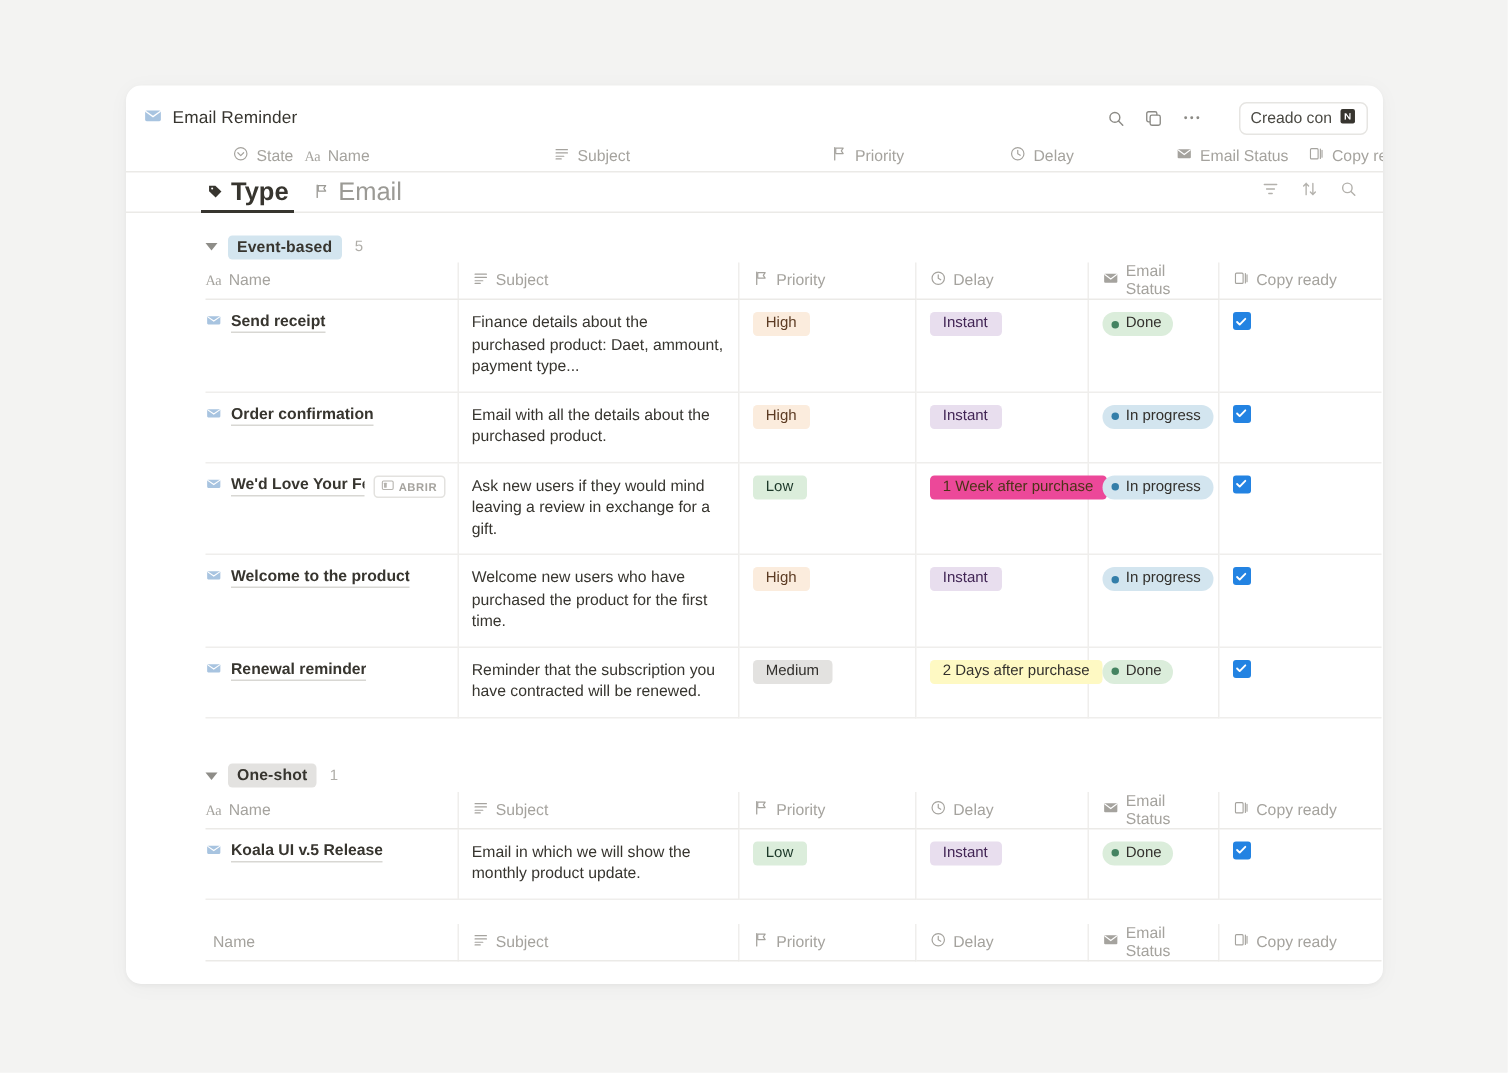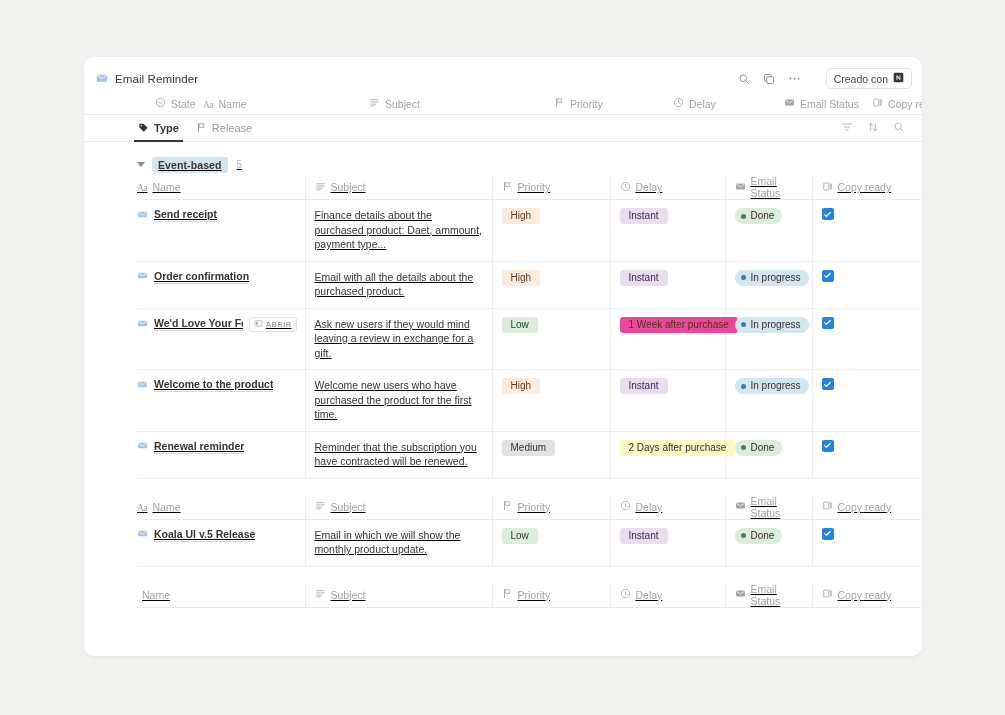--- a/index.html
+++ b/index.html
@@ -61,37 +61,37 @@
   .tabs {
     height: 27px;
     display: flex; align-items: center;
     padding-left: 53px;
     gap: 15px;
     border-bottom: 1px solid #ebeae7;
     position: relative;
   }
   .tab {
     display: flex; align-items: center; gap: 5px;
-    font-size: 11px; color: #9b9a95;
+    font-size: 17px; color: #9b9a95;
     height: 27px; padding: 0 1px;
     position: relative;
   }
   .tab.active { color: #37352f; font-weight: 600; }
   .tab.active::after {
     content: ""; position: absolute; left: -3px; right: -3px; bottom: 0;
     height: 2px; background: #37352f;
   }
   .tabs-right {
     margin-left: auto; display: flex; align-items: center; gap: 14px;
     padding-right: 17px; color: #b3b1ac;
   }
 
   
   .scroll { position: relative; }
-  .group { padding-left: 53px; padding-right: 0; text-decoration: underline; }
+  .group { padding-left: 53px; padding-right: 0; }
   .group-header {
     display: flex; align-items: center; gap: 6px;
     height: 21px; margin-top: 12px;
   }
   .caret {
     width: 0; height: 0; border-left: 4px solid transparent;
     border-right: 4px solid transparent; border-top: 5px solid #8e8d88;
     margin-right: 1px;
   }
   .group-pill {
@@ -265,21 +265,21 @@
       </span>
       <span>Type</span>
     </div>
     <div class="tab">
       <span>
         <svg width="11" height="11" viewBox="0 0 16 16">
             <path d="M3.6 2v12" stroke="#9b9a95" stroke-width="1.3" stroke-linecap="round"></path>
             <path d="M4.6 2.6h7.2l-1.8 2.6 1.8 2.6H4.6z" fill="none" stroke="#9b9a95" stroke-width="1.2" stroke-linejoin="round"></path>
           </svg>
       </span>
-      <span>Release</span>
+      <span>Email</span>
     </div>
     <div class="tabs-right">
       <span>
         <svg width="12" height="12" viewBox="0 0 16 16">
             <path d="M2.5 4h11M4.5 8h7M6.5 12h3" stroke="#b3b1ac" stroke-width="1.25" stroke-linecap="round"></path>
           </svg>
       </span>
       <span>
         <svg width="12" height="12" viewBox="0 0 16 16">
             <path d="M5 13V3M5 3 2.8 5.4M5 3l2.2 2.4M11 3v10M11 13l2.2-2.4M11 13 8.8 10.6" stroke="#b3b1ac" stroke-width="1.2" fill="none" stroke-linecap="round" stroke-linejoin="round"></path>
@@ -535,20 +535,25 @@
                       <path d="M2.3 6.2 4.6 8.5 9.6 3.4" stroke="#fff" stroke-width="1.7" fill="none" stroke-linecap="round" stroke-linejoin="round"></path>
                     </svg>
                   </span></div>
               </td>
             </tr>
           </tbody>
         </table>
       </div>
       <div class="group-spacer"></div>
       <div class="group">
+        <div class="group-header">
+          <span class="caret"></span>
+          <span class="group-pill" style="background:#e3e2e0">One-shot</span>
+          <span class="group-count">1</span>
+        </div>
         <table>
           <colgroup>
             <col style="width:168px">
             <col style="width:187px">
             <col style="width:118px">
             <col style="width:115px">
             <col style="width:87px">
             <col style="width:109px">
           </colgroup>
           <thead>

